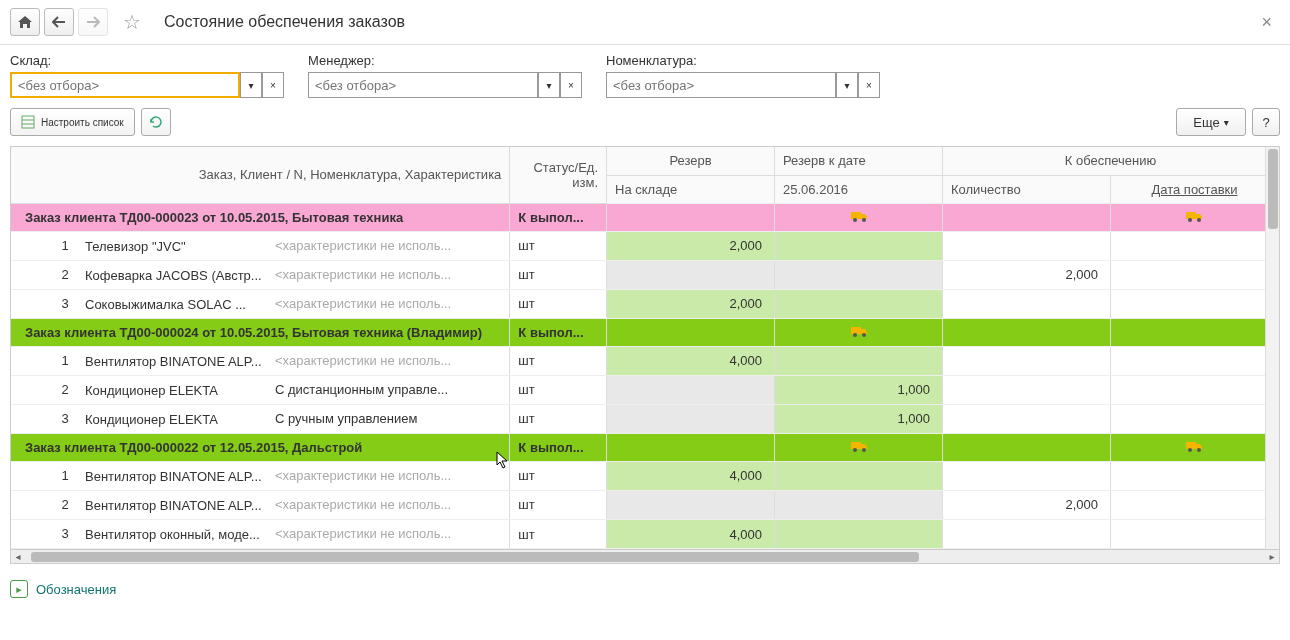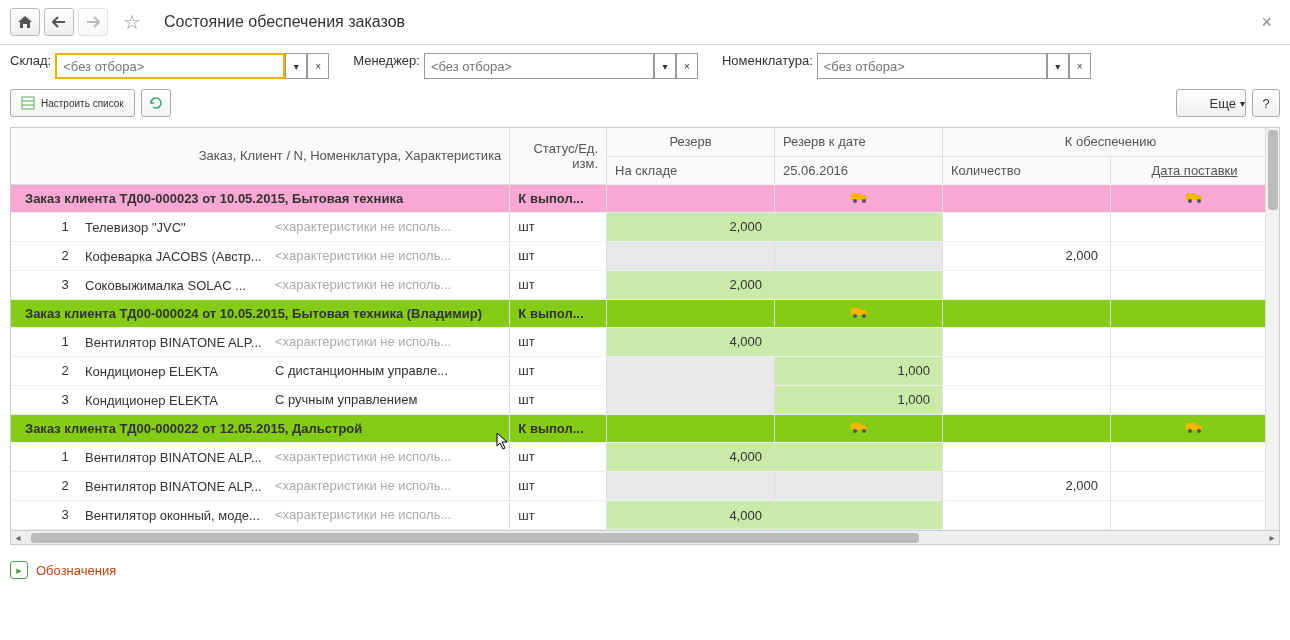--- a/index.html
+++ b/index.html
@@ -6,32 +6,32 @@
 body { font-family: Arial, sans-serif; font-size: 13px; color: #333; background: #fff; }
 
 .toolbar-top { display: flex; align-items: center; gap: 4px; padding: 8px 10px; border-bottom: 1px solid #ddd; }
 .tb-btn { width: 30px; height: 28px; border: 1px solid #bbb; background: linear-gradient(#fff,#eee); border-radius: 3px; display: flex; align-items: center; justify-content: center; cursor: pointer; }
 .tb-btn.disabled { opacity: 0.4; }
 .star { width: 28px; height: 28px; display: flex; align-items: center; justify-content: center; margin: 0 6px; color: #999; font-size: 20px; cursor: pointer; }
 .page-title { font-size: 16px; color: #333; margin-left: 8px; }
 .close-x { margin-left: auto; font-size: 18px; color: #888; cursor: pointer; padding: 0 8px; }
 
 .filters { display: flex; gap: 24px; padding: 8px 10px 4px 10px; }
-.filter { display: flex; gap: 4px; }
+.filter { display: flex; flex-direction: column; gap: 4px; }
 .filter-label { font-size: 13px; color: #333; }
 .filter-input-group { display: flex; }
 .filter-input { width: 230px; height: 26px; border: 1px solid #999; padding: 0 6px; font-size: 13px; color: #888; }
 .filter-input.active { border: 2px solid #f0ad00; }
 .filter-dropdown-btn, .filter-clear-btn { width: 22px; height: 26px; border: 1px solid #999; background: #fff; display: flex; align-items: center; justify-content: center; cursor: pointer; font-size: 10px; }
 
 .toolbar2 { display: flex; padding: 6px 10px; gap: 6px; }
 .tb2-btn { height: 28px; padding: 0 10px; border: 1px solid #aaa; background: linear-gradient(#fff,#f2f2f2); border-radius: 3px; display: flex; align-items: center; gap: 6px; cursor: pointer; font-size: 10px; }
 .tb2-btn.icon-only { width: 30px; padding: 0; justify-content: center; }
 .spacer { flex: 1; }
-.more-btn { height: 28px; width: 70px; border: 1px solid #aaa; background: linear-gradient(#fff,#f0f0f0); border-radius: 3px; display: flex; align-items: center; justify-content: flex-end; gap: 4px; cursor: pointer; }
+.more-btn { height: 28px; width: 70px; border: 1px solid #aaa; background: linear-gradient(#fff,#f0f0f0); border-radius: 3px; display: flex; align-items: center; justify-content: center; gap: 4px; cursor: pointer; }
 .help-btn { width: 28px; height: 28px; border: 1px solid #aaa; background: linear-gradient(#fff,#f0f0f0); border-radius: 3px; display: flex; align-items: center; justify-content: center; cursor: pointer; }
 
 .table-wrap { margin: 4px 10px; border: 1px solid #ccc; position: relative; }
 table { width: 100%; border-collapse: collapse; font-size: 13px; }
 th, td { border-right: 1px solid #ddd; border-bottom: 1px solid #eee; padding: 6px 8px; text-align: left; vertical-align: middle; height: 28px; }
 thead th { background: #fafafa; color: #555; font-weight: normal; text-align: right; }
 thead .hrow1 th { border-bottom: 1px solid #ddd; }
 .col-nom { width: 490px; }
 .col-status { width: 95px; }
 .col-reserve { width: 165px; text-align: right; }
@@ -53,21 +53,21 @@
 
 .hscroll { height: 14px; background: #eee; border-top: 1px solid #ccc; display: flex; align-items: center; }
 .hscroll-thumb { height: 10px; background: #bbb; border-radius: 3px; margin-left: 6px; width: 70%; }
 .hscroll-arrow { width: 14px; text-align: center; font-size: 10px; color: #666; }
 
 .vscroll { position: absolute; right: 0; top: 0; bottom: 14px; width: 14px; background: #f2f2f2; border-left: 1px solid #ddd; }
 .vscroll-thumb { width: 10px; background: #bbb; border-radius: 3px; margin: 2px auto; height: 80px; }
 
 .footer-expand { display: flex; align-items: center; gap: 8px; padding: 12px 10px; }
 .expand-btn { width: 18px; height: 18px; border: 1px solid #4a9c4a; border-radius: 3px; display: flex; align-items: center; justify-content: center; color: #4a9c4a; font-size: 11px; cursor: pointer; }
-.expand-label { color: #c2410c; cursor: pointer; }
+.expand-label { color: #0f766e; cursor: pointer; }
 
 .cursor-arrow { position: absolute; pointer-events: none; }
 
 td.num { text-align: right; padding-right: 12px; }
 td.center { text-align: center; }
 </style>
 </head>
 <body>
 
 <div class="toolbar-top">

